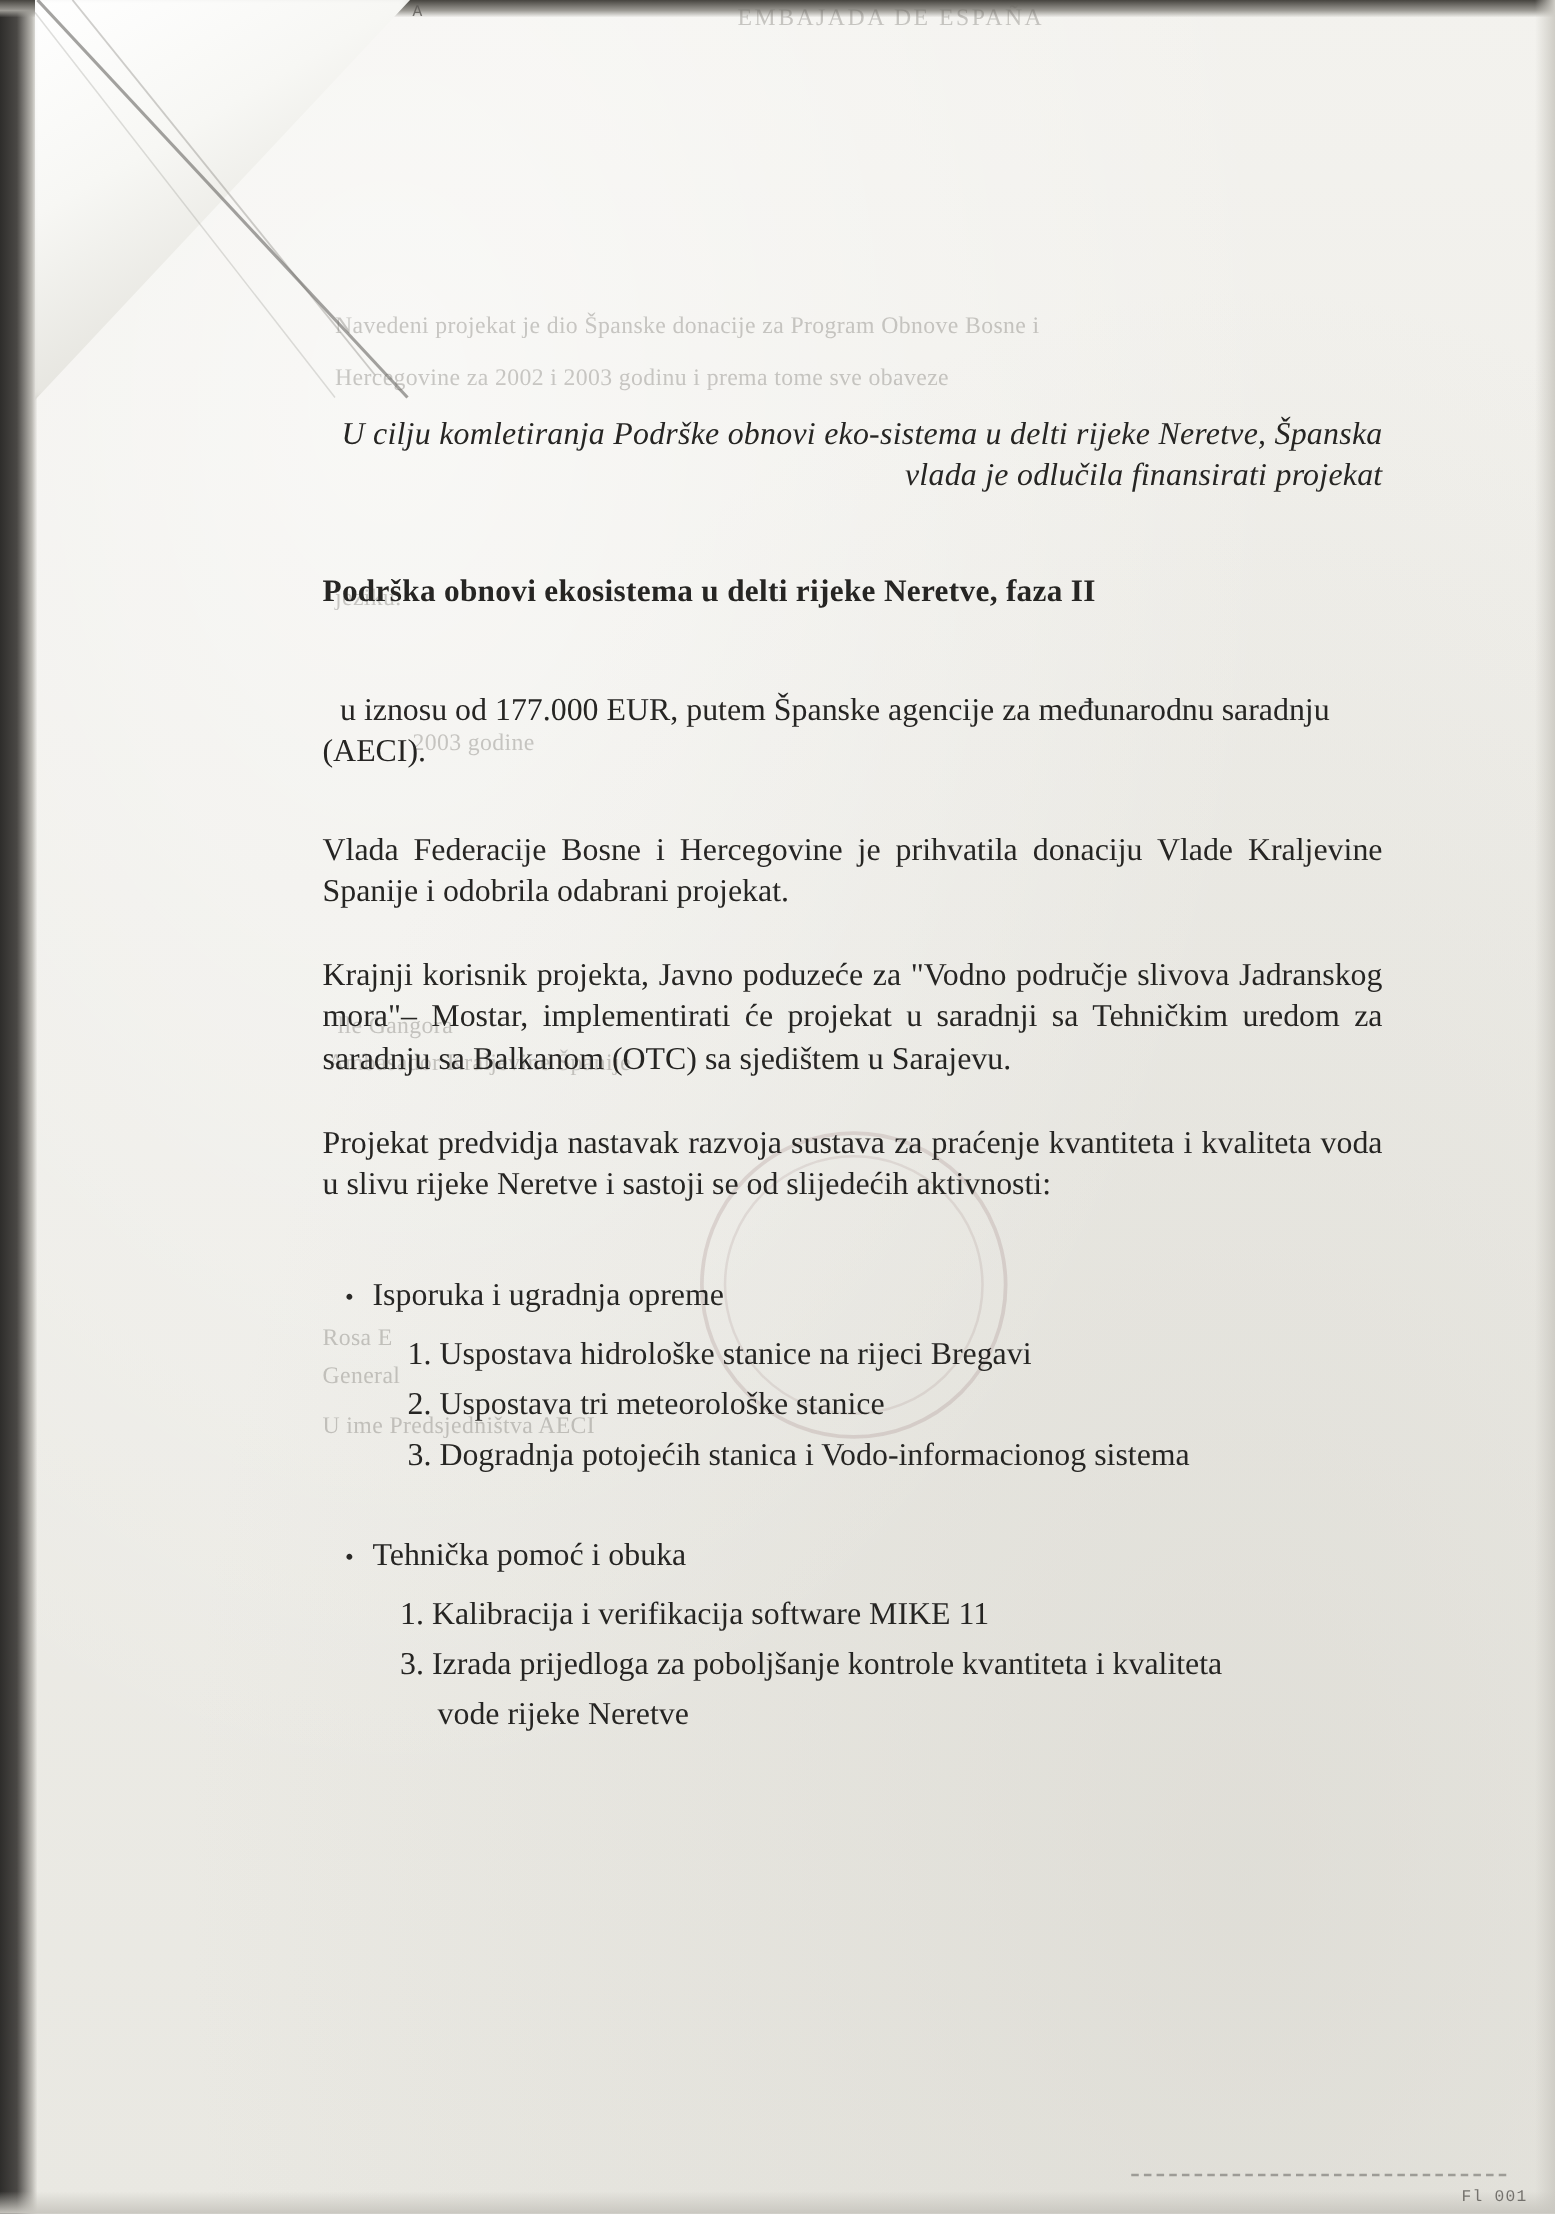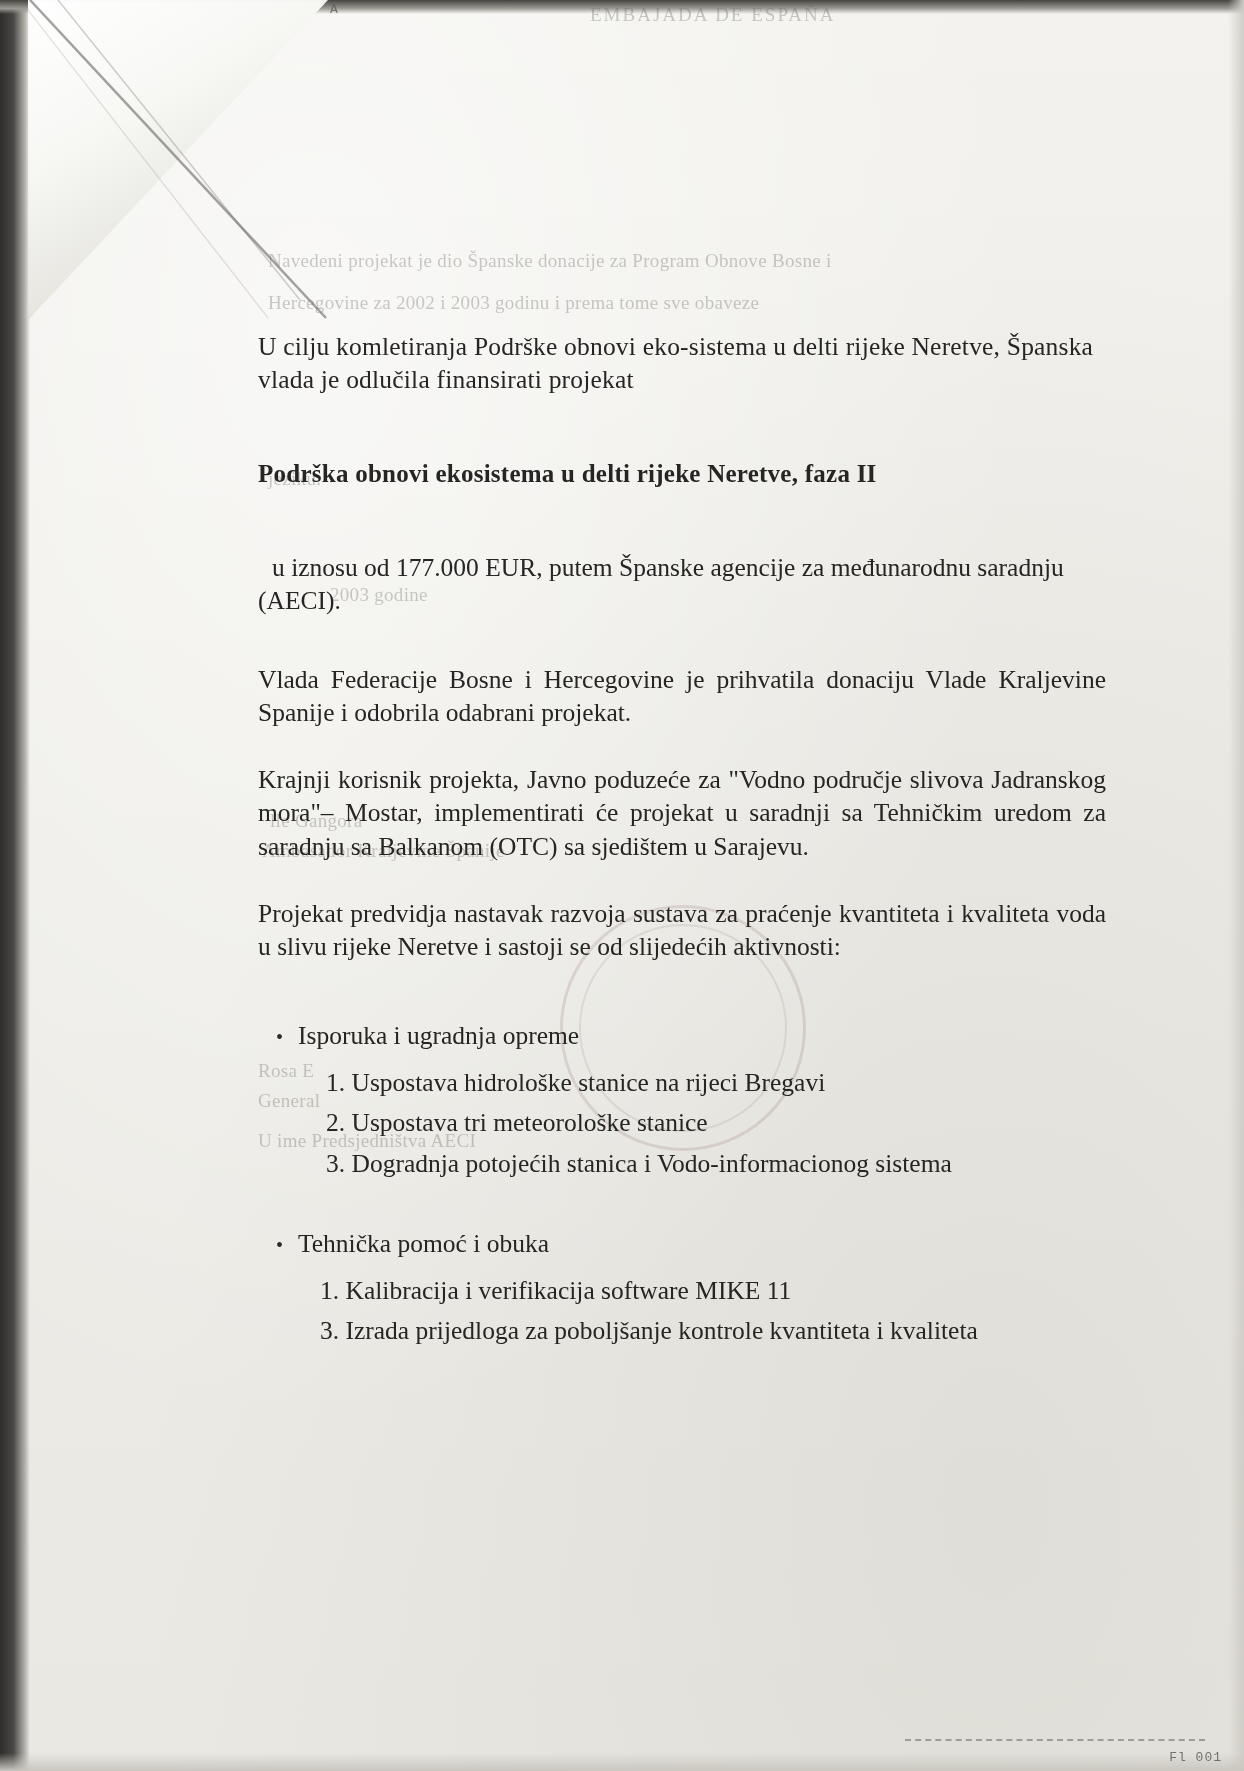--- a/index.html
+++ b/index.html
@@ -108,23 +108,24 @@
     width: 848px;
     color: #262523;
     font-size: 25.5px;
     line-height: 1.30;
   }
   .p {
     margin: 0 0 26px 0;
     text-align: justify;
   }
   .p.lead {
-    text-align: left;
+    text-align: right;
     margin-bottom: 62px;
     letter-spacing: 0.2px;
+    font-style: italic;
   }
   .p.title {
     font-weight: bold;
     text-align: left;
     letter-spacing: 0.25px;
     margin-bottom: 60px;
     font-size: 25px;
     margin-top: 20px;
   }
   .p.amount {
@@ -260,20 +261,21 @@
     <div class="gap-b"></div>
 
     <div class="bullet-row">
       <span class="bullet-dot">•</span>
       <span class="bullet-text">Tehnička pomoć i obuka</span>
     </div>
 
     <ul class="numlist second">
       <li>1. Kalibracija i verifikacija software MIKE 11</li>
       <li>3. Izrada prijedloga za poboljšanje kontrole kvantiteta i kvaliteta</li>
+      <li style="text-indent:0; padding-left:30px;">vode rijeke Neretve</li>
     </ul>
 
   </div>
 
   <div class="dashes"></div>
   <div class="pagecode">Fl 001</div>
 
 </div>
 
 </body></html>

